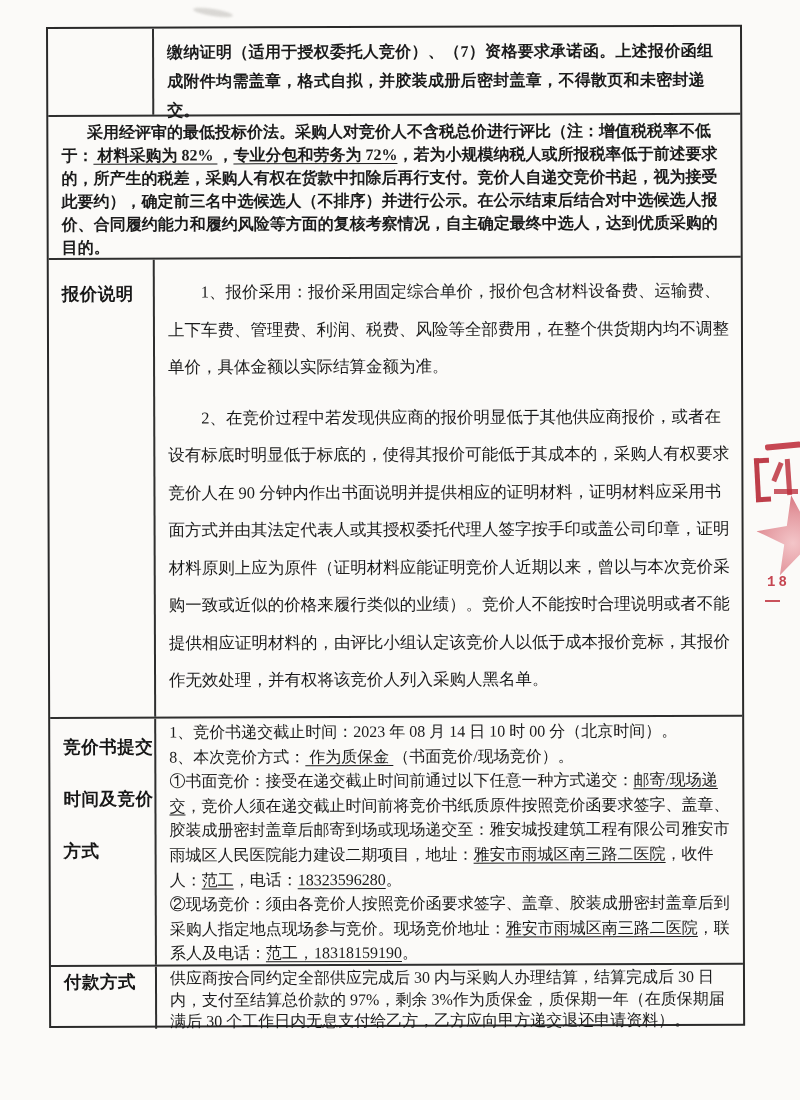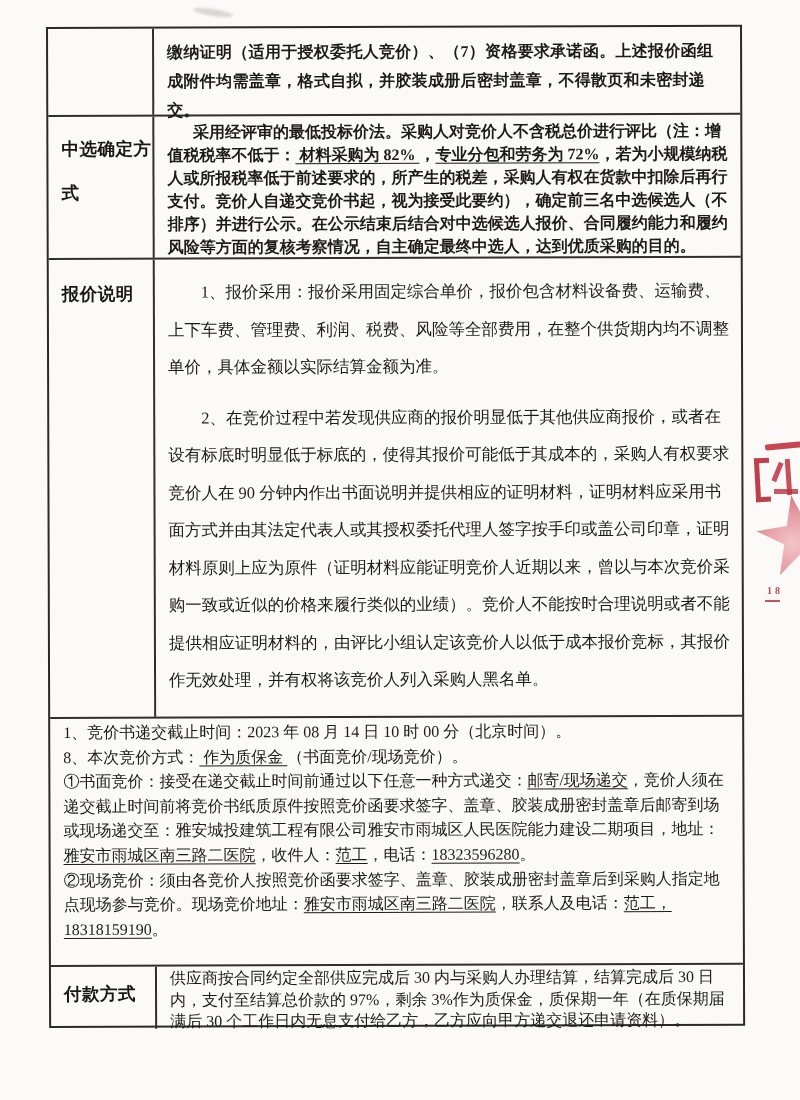--- a/index.html
+++ b/index.html
@@ -29,21 +29,21 @@
   .r4{height:248px;}
   .r5{height:64px;}
   .label-cell{
     width:106px;flex:0 0 106px;box-sizing:border-box;
     border-right:2px solid #2f2f2f;
     font-weight:700;font-size:17.5px;letter-spacing:.5px;
     padding:10px 0 0 13px;line-height:44px;color:#171717;
   }
   .r3 .label-cell{padding-top:24px;line-height:20px;}
   .r4 .label-cell{padding-top:2px;line-height:52px;}
-  .r5 .label-cell{padding-top:16px;line-height:22px;}
+  .r5 .label-cell{padding-top:4px;line-height:22px;}
   .content-cell{
     flex:1;box-sizing:border-box;padding:0 12px 0 13px;
     font-size:16px;color:#1b1b1b;
   }
   .content-cell p{margin:0;}
   .u{text-decoration:underline;text-underline-offset:3px;}
   .r1 .content-cell{padding-top:9px;line-height:29px;font-weight:700;letter-spacing:.3px;}
   .r2 .content-cell{padding-top:4px;line-height:23px;font-weight:700;}
   .r2 .content-cell p{text-indent:1.6em;}
   .r3 .content-cell{padding-top:14px;line-height:37.5px;font-size:16.5px;}
@@ -65,52 +65,52 @@
   .stamp-stroke1{position:absolute;left:27px;top:27px;width:5px;height:20px;background:#bd3340;transform:rotate(22deg);opacity:.85;}
   .stamp-stroke2{position:absolute;left:38px;top:24px;width:5px;height:36px;background:#bd3340;transform:rotate(-4deg);opacity:.85;}
   .stamp-stroke3{position:absolute;left:26px;top:54px;width:24px;height:5px;background:#bd3340;opacity:.8;}
   .stamp-star{
     position:absolute;left:8px;top:60px;width:84px;height:84px;
     background:radial-gradient(circle at 42% 45%, #f2bcc0 0%, #e08991 45%, #cf5a65 75%, #c84753 100%);
     clip-path:polygon(50% 0%,61% 35%,98% 35%,68% 57%,79% 91%,50% 70%,21% 91%,32% 57%,2% 35%,39% 35%);
     transform:rotate(-82deg);opacity:.85;
   }
   .stamp-digits{
-    position:absolute;left:19px;top:150px;
-    font-family:Liberation Serif, serif;
-    font-size:10px;font-weight:700;color:#c0323f;letter-spacing:3px;opacity:.9;
+    position:absolute;left:19px;top:139px;
+    font-family:Liberation Mono, monospace;
+    font-size:14px;font-weight:700;color:#c0323f;letter-spacing:3px;opacity:.9;
   }
   .stamp-dash{position:absolute;left:17px;top:165px;width:15px;height:2px;background:#c0323f;opacity:.85;}
 </style>
 </head>
 <body>
 
 <div class="smudge"></div>
 
 <div class="doc-table">
   <div class="row r1">
     <div class="label-cell"></div>
     <div class="content-cell">
         <p><span>缴纳证明（适用于授权委托人竞价）、（7）资格要求承诺函。上述报价函组成附件均需盖章，格式自拟，并胶装成册后密封盖章，不得散页和未密封递交。</span></p>
       </div>
   </div>
   <div class="row r2">
-    <div class="label-cell">中选确定方式</div>
     <div class="content-cell">
         <p><span>采用经评审的最低投标价法。采购人对竞价人不含税总价进行评比（注：增值税税率不低于：</span><span class="u"> 材料采购为 82% </span><span>，</span><span class="u">专业分包和劳务为 72%</span><span>，若为小规模纳税人或所报税率低于前述要求的，所产生的税差，采购人有权在货款中扣除后再行支付。竞价人自递交竞价书起，视为接受此要约），确定前三名中选候选人（不排序）并进行公示。在公示结束后结合对中选候选人报价、合同履约能力和履约风险等方面的复核考察情况，自主确定最终中选人，达到优质采购的目的。</span></p>
       </div>
   </div>
   <div class="row r3">
     <div class="label-cell">报价说明</div>
     <div class="content-cell">
         <p><span>1、报价采用：报价采用固定综合单价，报价包含材料设备费、运输费、上下车费、管理费、利润、税费、风险等全部费用，在整个供货期内均不调整单价，具体金额以实际结算金额为准。</span></p>
         <p><span>2、在竞价过程中若发现供应商的报价明显低于其他供应商报价，或者在设有标底时明显低于标底的，使得其报价可能低于其成本的，采购人有权要求竞价人在 90 分钟内作出书面说明并提供相应的证明材料，证明材料应采用书面方式并由其法定代表人或其授权委托代理人签字按手印或盖公司印章，证明材料原则上应为原件（证明材料应能证明竞价人近期以来，曾以与本次竞价采购一致或近似的价格来履行类似的业绩）。竞价人不能按时合理说明或者不能提供相应证明材料的，由评比小组认定该竞价人以低于成本报价竞标，其报价作无效处理，并有权将该竞价人列入采购人黑名单。</span></p>
       </div>
   </div>
   <div class="row r4">
+    <div class="label-cell">竞价书提交时间及竞价方式</div>
     <div class="content-cell">
         <p><span>1、竞价书递交截止时间：2023 年 08 月 14 日 10 时 00 分（北京时间）。</span></p>
         <p><span>8、本次竞价方式：</span><span class="u">  作为质保金  </span><span>（书面竞价/现场竞价）。</span></p>
         <p><span>①书面竞价：接受在递交截止时间前通过以下任意一种方式递交：</span><span class="u">邮寄/现场递交</span><span>，竞价人须在递交截止时间前将竞价书纸质原件按照竞价函要求签字、盖章、胶装成册密封盖章后邮寄到场或现场递交至：雅安城投建筑工程有限公司雅安市雨城区人民医院能力建设二期项目，地址：</span><span class="u">雅安市雨城区南三路二医院</span><span>，收件人：</span><span class="u">范工</span><span>，电话：</span><span class="u">18323596280</span><span>。</span></p>
         <p><span>②现场竞价：须由各竞价人按照竞价函要求签字、盖章、胶装成册密封盖章后到采购人指定地点现场参与竞价。现场竞价地址：</span><span class="u">雅安市雨城区南三路二医院</span><span>，联系人及电话：</span><span class="u">范工，18318159190</span><span>。</span></p>
       </div>
   </div>
   <div class="row r5">
     <div class="label-cell">付款方式</div>
     <div class="content-cell">

